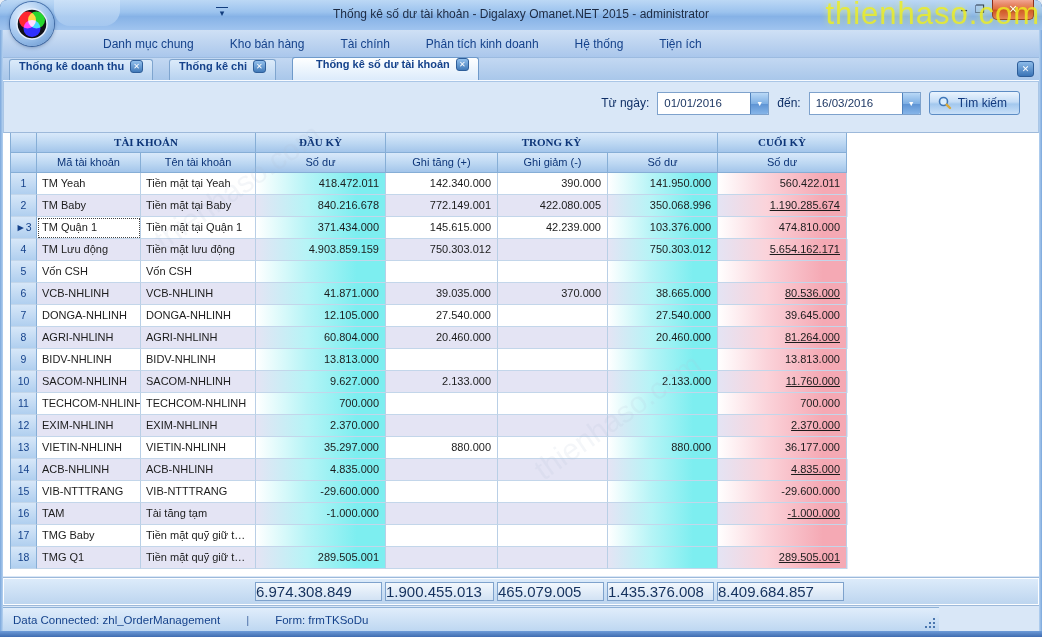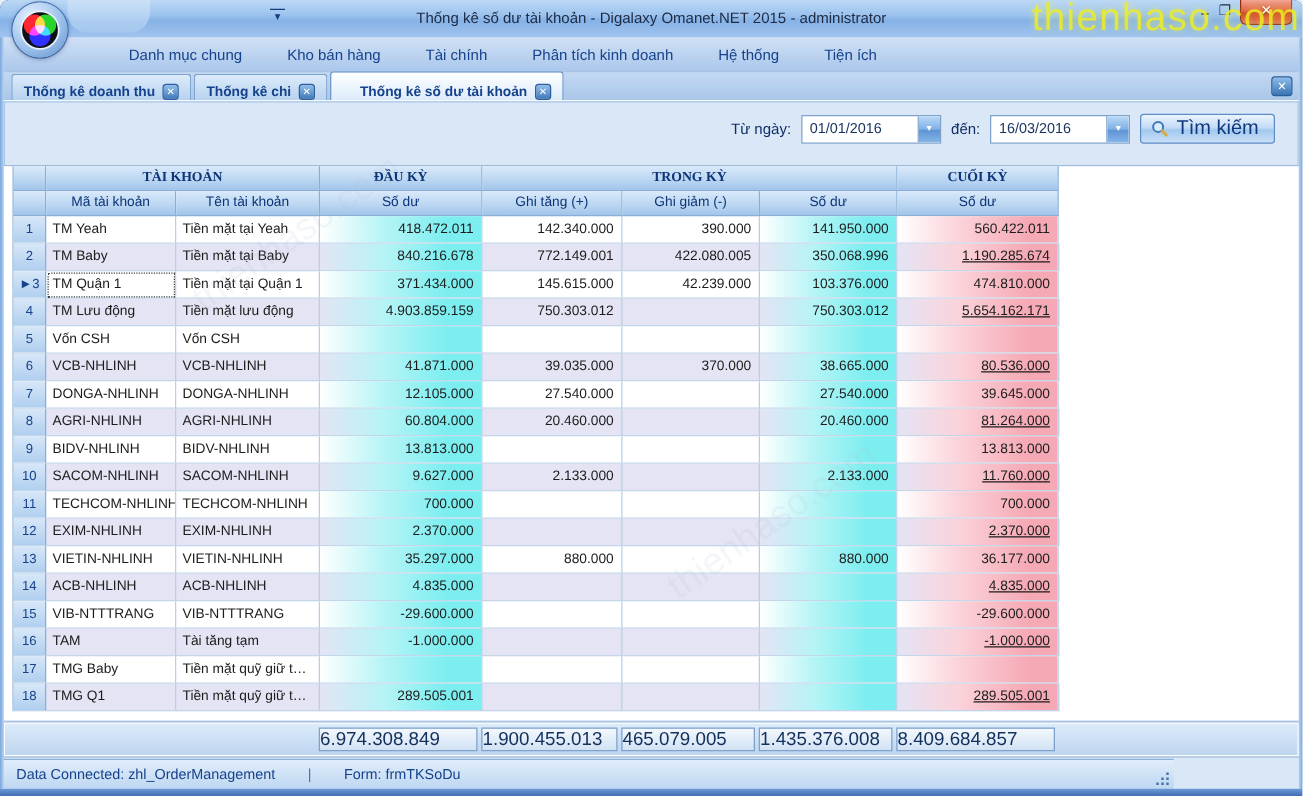--- a/index.html
+++ b/index.html
@@ -43,22 +43,22 @@
   .menubar { position:absolute; left:1px; top:30px; width:1040px; height:28px;
     background:linear-gradient(180deg,#cfe0f5 0%,#b9d1ef 60%,#aac7ec 100%);
     border-bottom:1px solid #9cbbe0; display:flex; align-items:center; padding-left:84px; }
   .menuitem { padding:4px 18px; font-size:12px; color:#15428b; cursor:pointer; white-space:nowrap; }
 
   
   .tabstrip { position:absolute; left:1px; top:58px; width:1040px; height:23px;
     background:linear-gradient(180deg,#c3d8f2,#a9c7ea);
     border-bottom:1px solid #f6faff; }
   .tabs { position:absolute; left:8px; bottom:0; display:flex; align-items:flex-end; height:23px; }
-  .tab { display:flex; align-items:flex-end; gap:6px; height:21px; padding:0 9px;
-    margin-right:2px; border:1px solid #7fa5cf; border-bottom:none;
+  .tab { display:flex; align-items:flex-start; gap:6px; height:21px; padding:0 9px;
+    margin-right:16px; border:1px solid #7fa5cf; border-bottom:none;
     border-radius:3px 3px 0 0; cursor:pointer;
     background:linear-gradient(180deg,#dcebfa,#b7d2f0);
     font-size:11px; font-weight:bold; color:#15428b; white-space:nowrap; }
   .tab.active { height:23px; background:linear-gradient(180deg,#feffff,#dcebfb);
     border-color:#6f9aca; position:relative; z-index:2;padding-left:23px; }
   .tabclose { width:13px; height:13px; border-radius:3px;
     background:linear-gradient(180deg,#93c0ec,#417ab9);
     border:1px solid #2f5f9a; color:#fff; font-size:8px; line-height:11px;
     text-align:center; font-weight:bold; cursor:pointer; }
   .panelclose { position:absolute; right:7px; top:3px; width:17px; height:16px; border-radius:3px;
@@ -72,21 +72,21 @@
   .flabel { font-size:12px; color:#0f2f66; }
   .datebox { display:flex; width:112px; height:23px; background:#fff;
     border:1px solid #7ea2cc; cursor:pointer; }
   .dateval { flex:1; font-size:11.5px; color:#17325f; line-height:21px; padding-left:6px; }
   .datearrow { width:18px; height:21px; border-left:1px solid #4f82bd; border-radius:0 1px 1px 0;
     background:linear-gradient(180deg,#b9d8f6 0%,#7fb0e4 50%,#5d93d4 52%,#86b5e8 100%);
     color:#fff; font-size:7px; text-align:center; line-height:21px; cursor:pointer; }
   .searchbtn { display:flex; align-items:center; gap:6px; height:24px; padding:0 12px 0 8px;
     border:1px solid #5c8cc4; border-radius:3px; cursor:pointer;
     background:linear-gradient(180deg,#eaf4fe 0%,#c4dcf6 45%,#a3c8ee 55%,#c9e0f8 100%);
-    font-family:inherit; font-size:16px; color:#11397e; }
+    font-family:inherit; font-size:12px; color:#11397e; }
 
   
   .gridarea { position:absolute; left:3px; top:133px; width:1036px; height:443px; background:#fff; }
   .grid { position:absolute; left:7px; top:0; width:838px; border-left:1px solid #86aed6; }
   .grow { display:flex; }
   .cell { border-right:1px solid #b9cfe6; border-bottom:1px solid #c3d6ea;
     overflow:hidden; white-space:nowrap; font-size:11px; color:#1c1c1c; }
   .ghead .cell, .shead .cell { height:20px; line-height:19px; text-align:center;
     background:linear-gradient(180deg,#d9e9fa 0%,#bcd7f2 55%,#a3c5ea 100%);
     border-right:1px solid #86aed6; border-bottom:1px solid #86aed6; color:#0d3578; }

